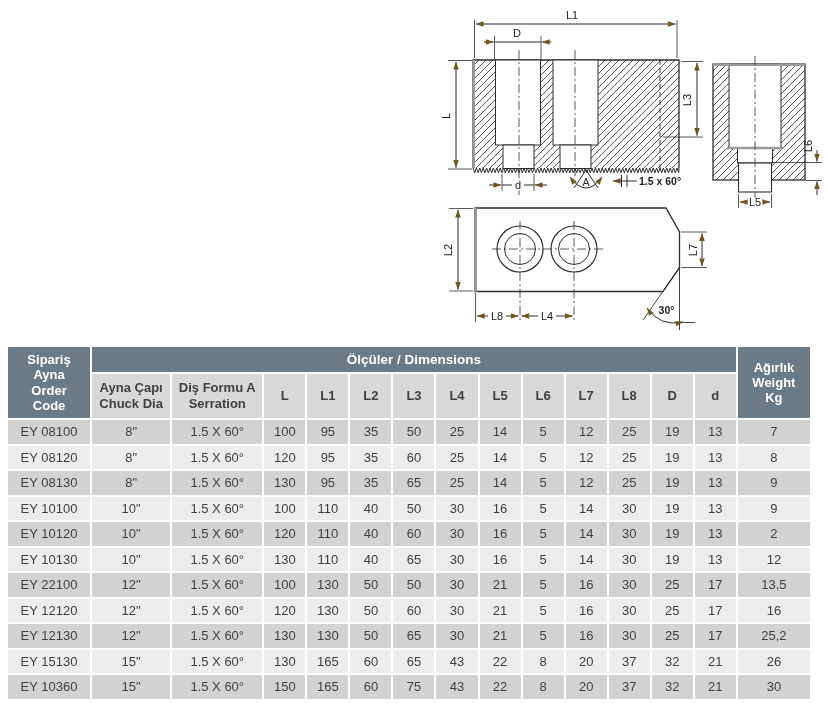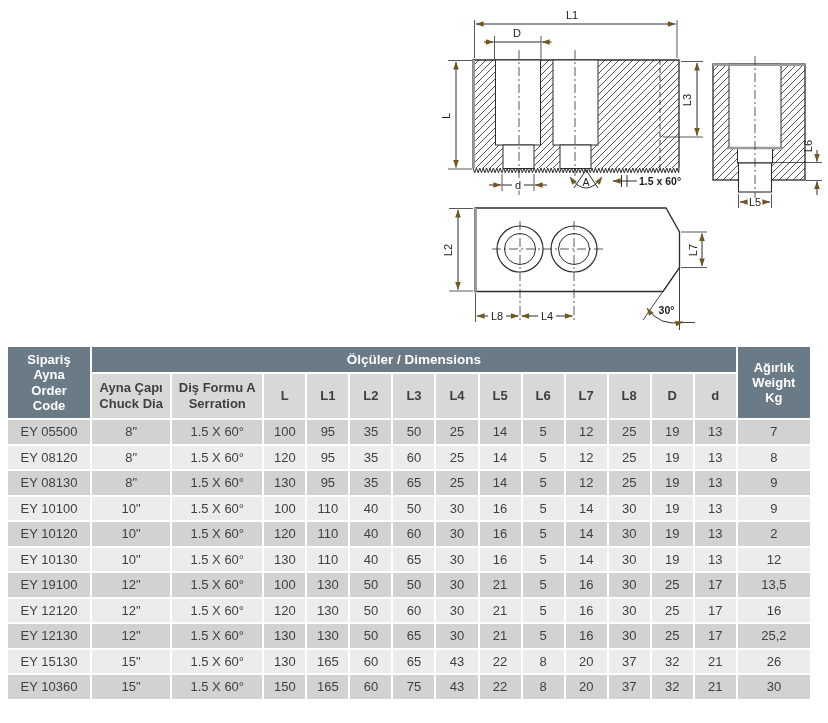--- a/index.html
+++ b/index.html
@@ -233,21 +233,21 @@
       <th class="sub">L5</th>
       <th class="sub">L6</th>
       <th class="sub">L7</th>
       <th class="sub">L8</th>
       <th class="sub">D</th>
       <th class="sub">d</th>
     </tr>
   </thead>
   <tbody id="table-body">
   <tr>
-    <td>EY 05500</td>
+    <td>EY 08100</td>
     <td>8"</td>
     <td>1.5 X 60°</td>
     <td>100</td>
     <td>95</td>
     <td>35</td>
     <td>50</td>
     <td>25</td>
     <td>14</td>
     <td>5</td>
     <td>12</td>
@@ -341,21 +341,21 @@
     <td>16</td>
     <td>5</td>
     <td>14</td>
     <td>30</td>
     <td>19</td>
     <td>13</td>
     <td>12</td>
   </tr>
 
   <tr>
-    <td>EY 19100</td>
+    <td>EY 22100</td>
     <td>12"</td>
     <td>1.5 X 60°</td>
     <td>100</td>
     <td>130</td>
     <td>50</td>
     <td>50</td>
     <td>30</td>
     <td>21</td>
     <td>5</td>
     <td>16</td>

